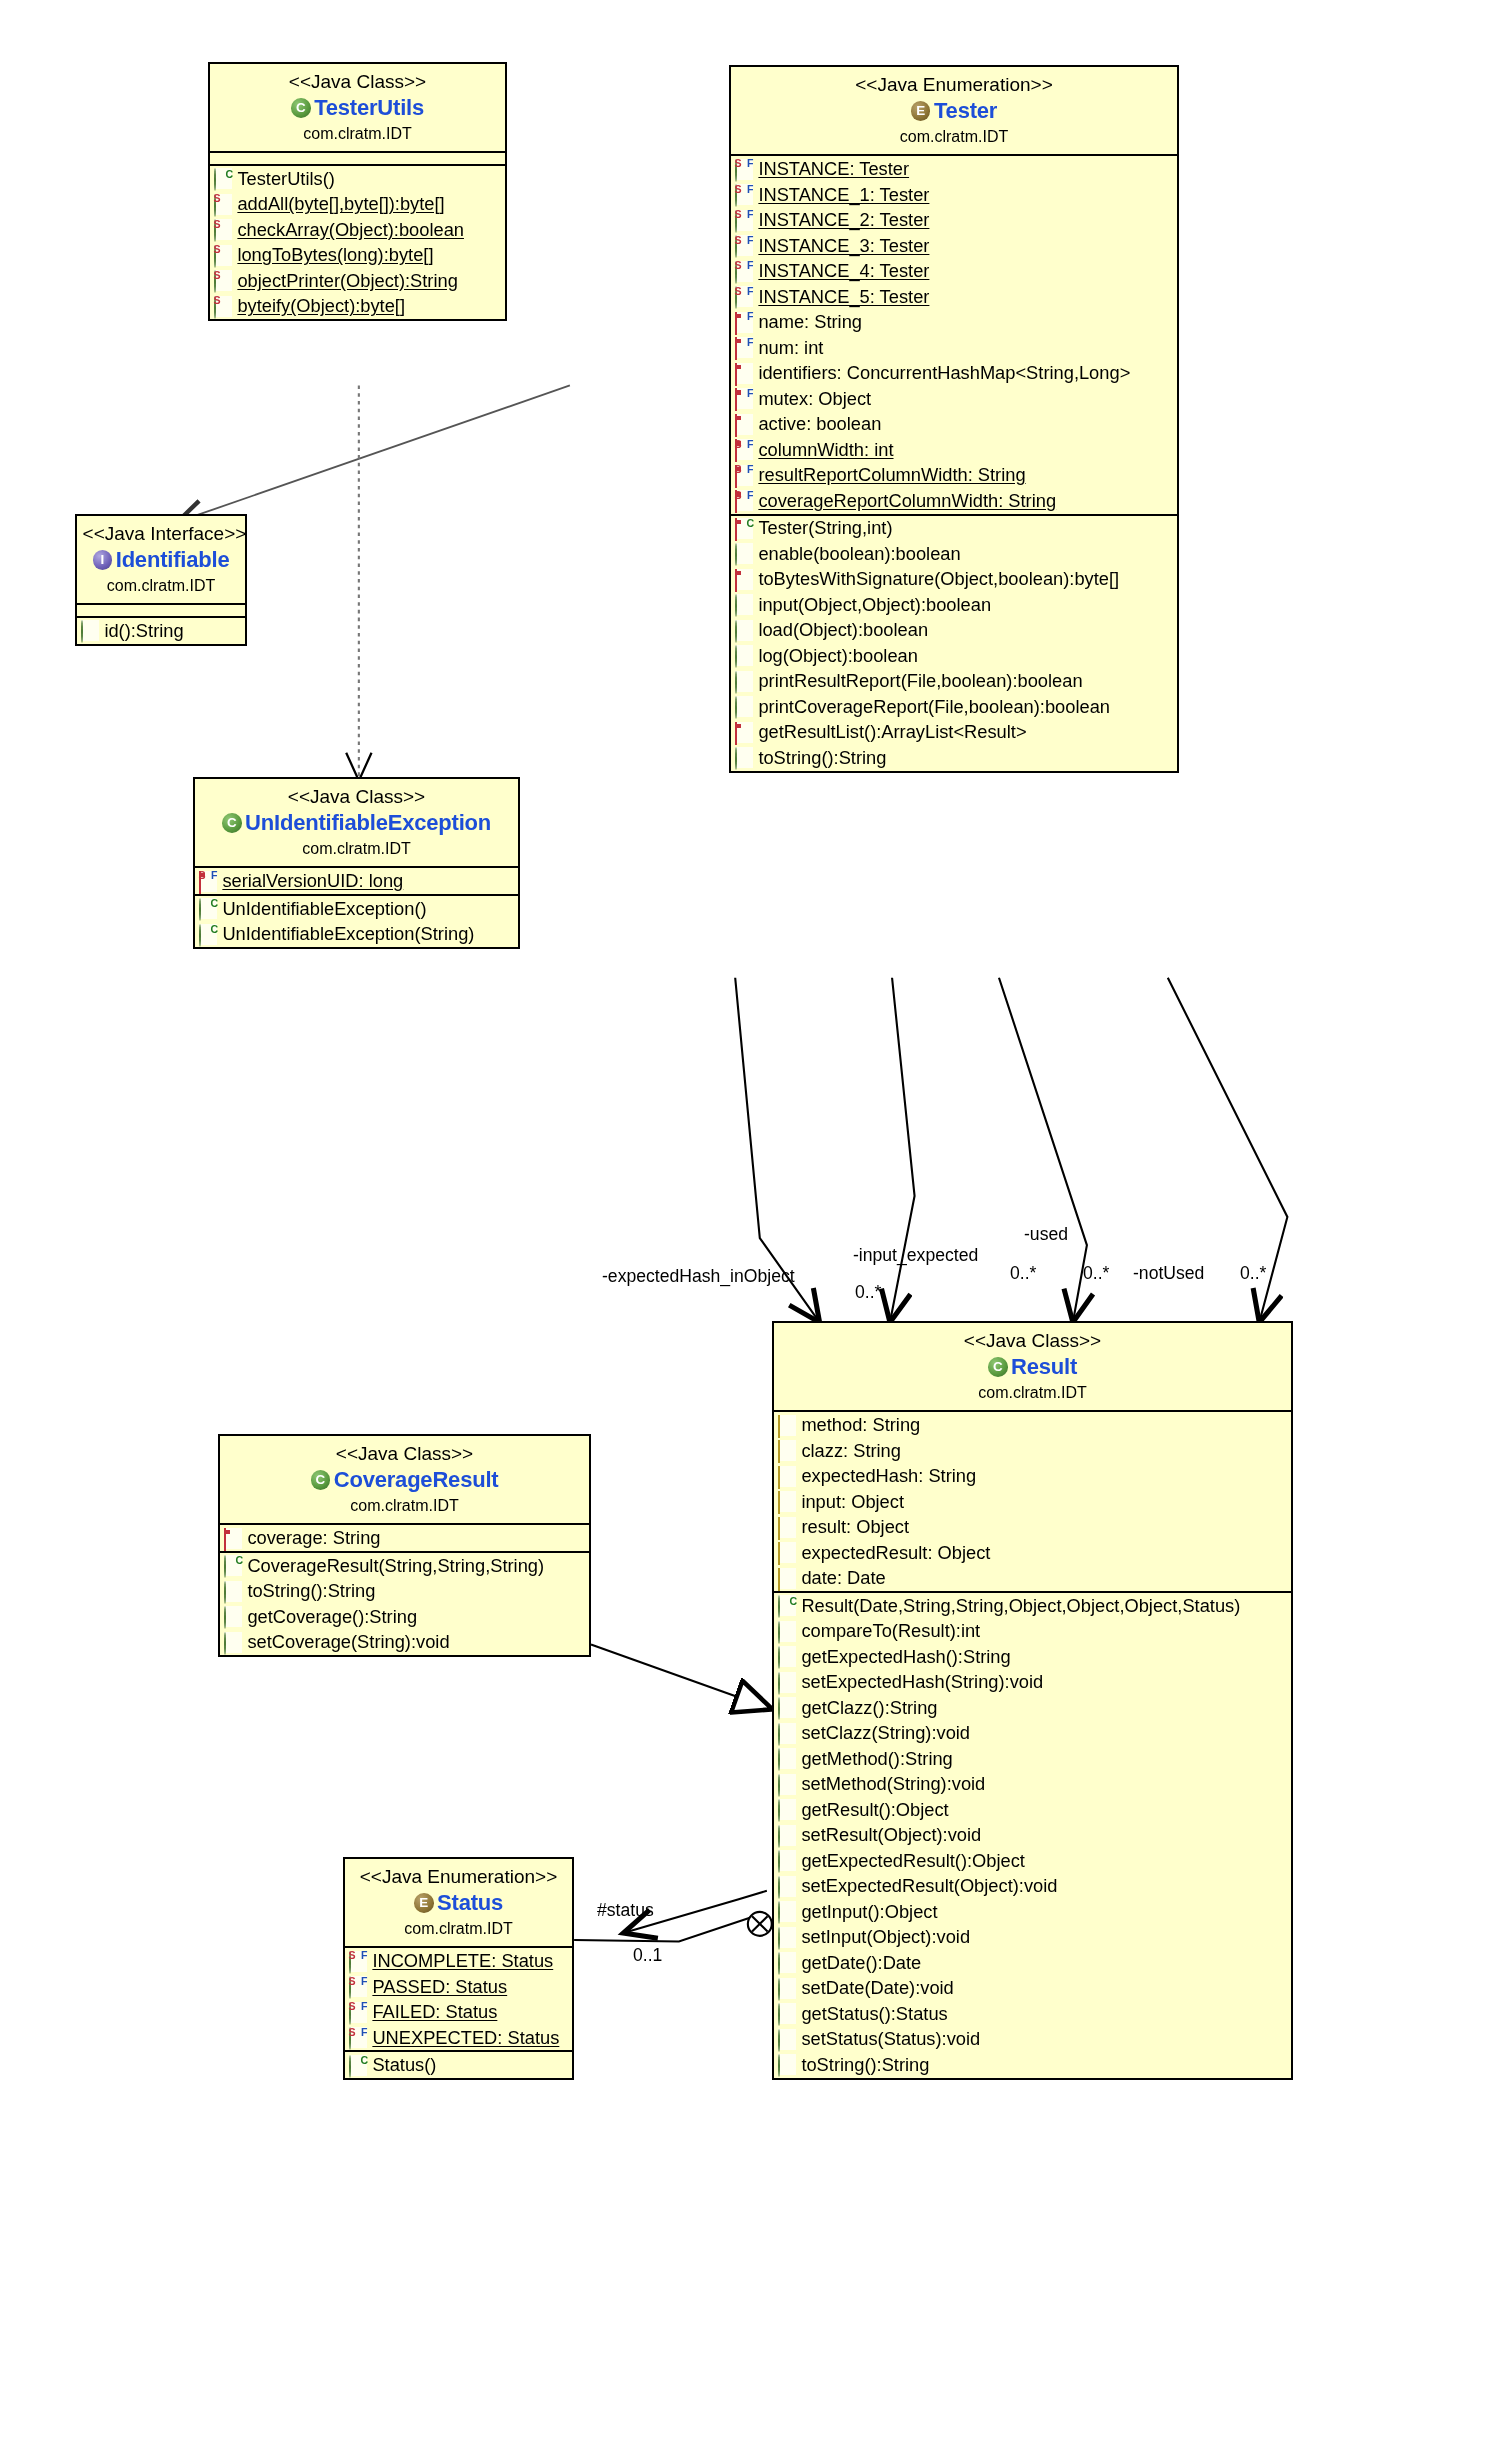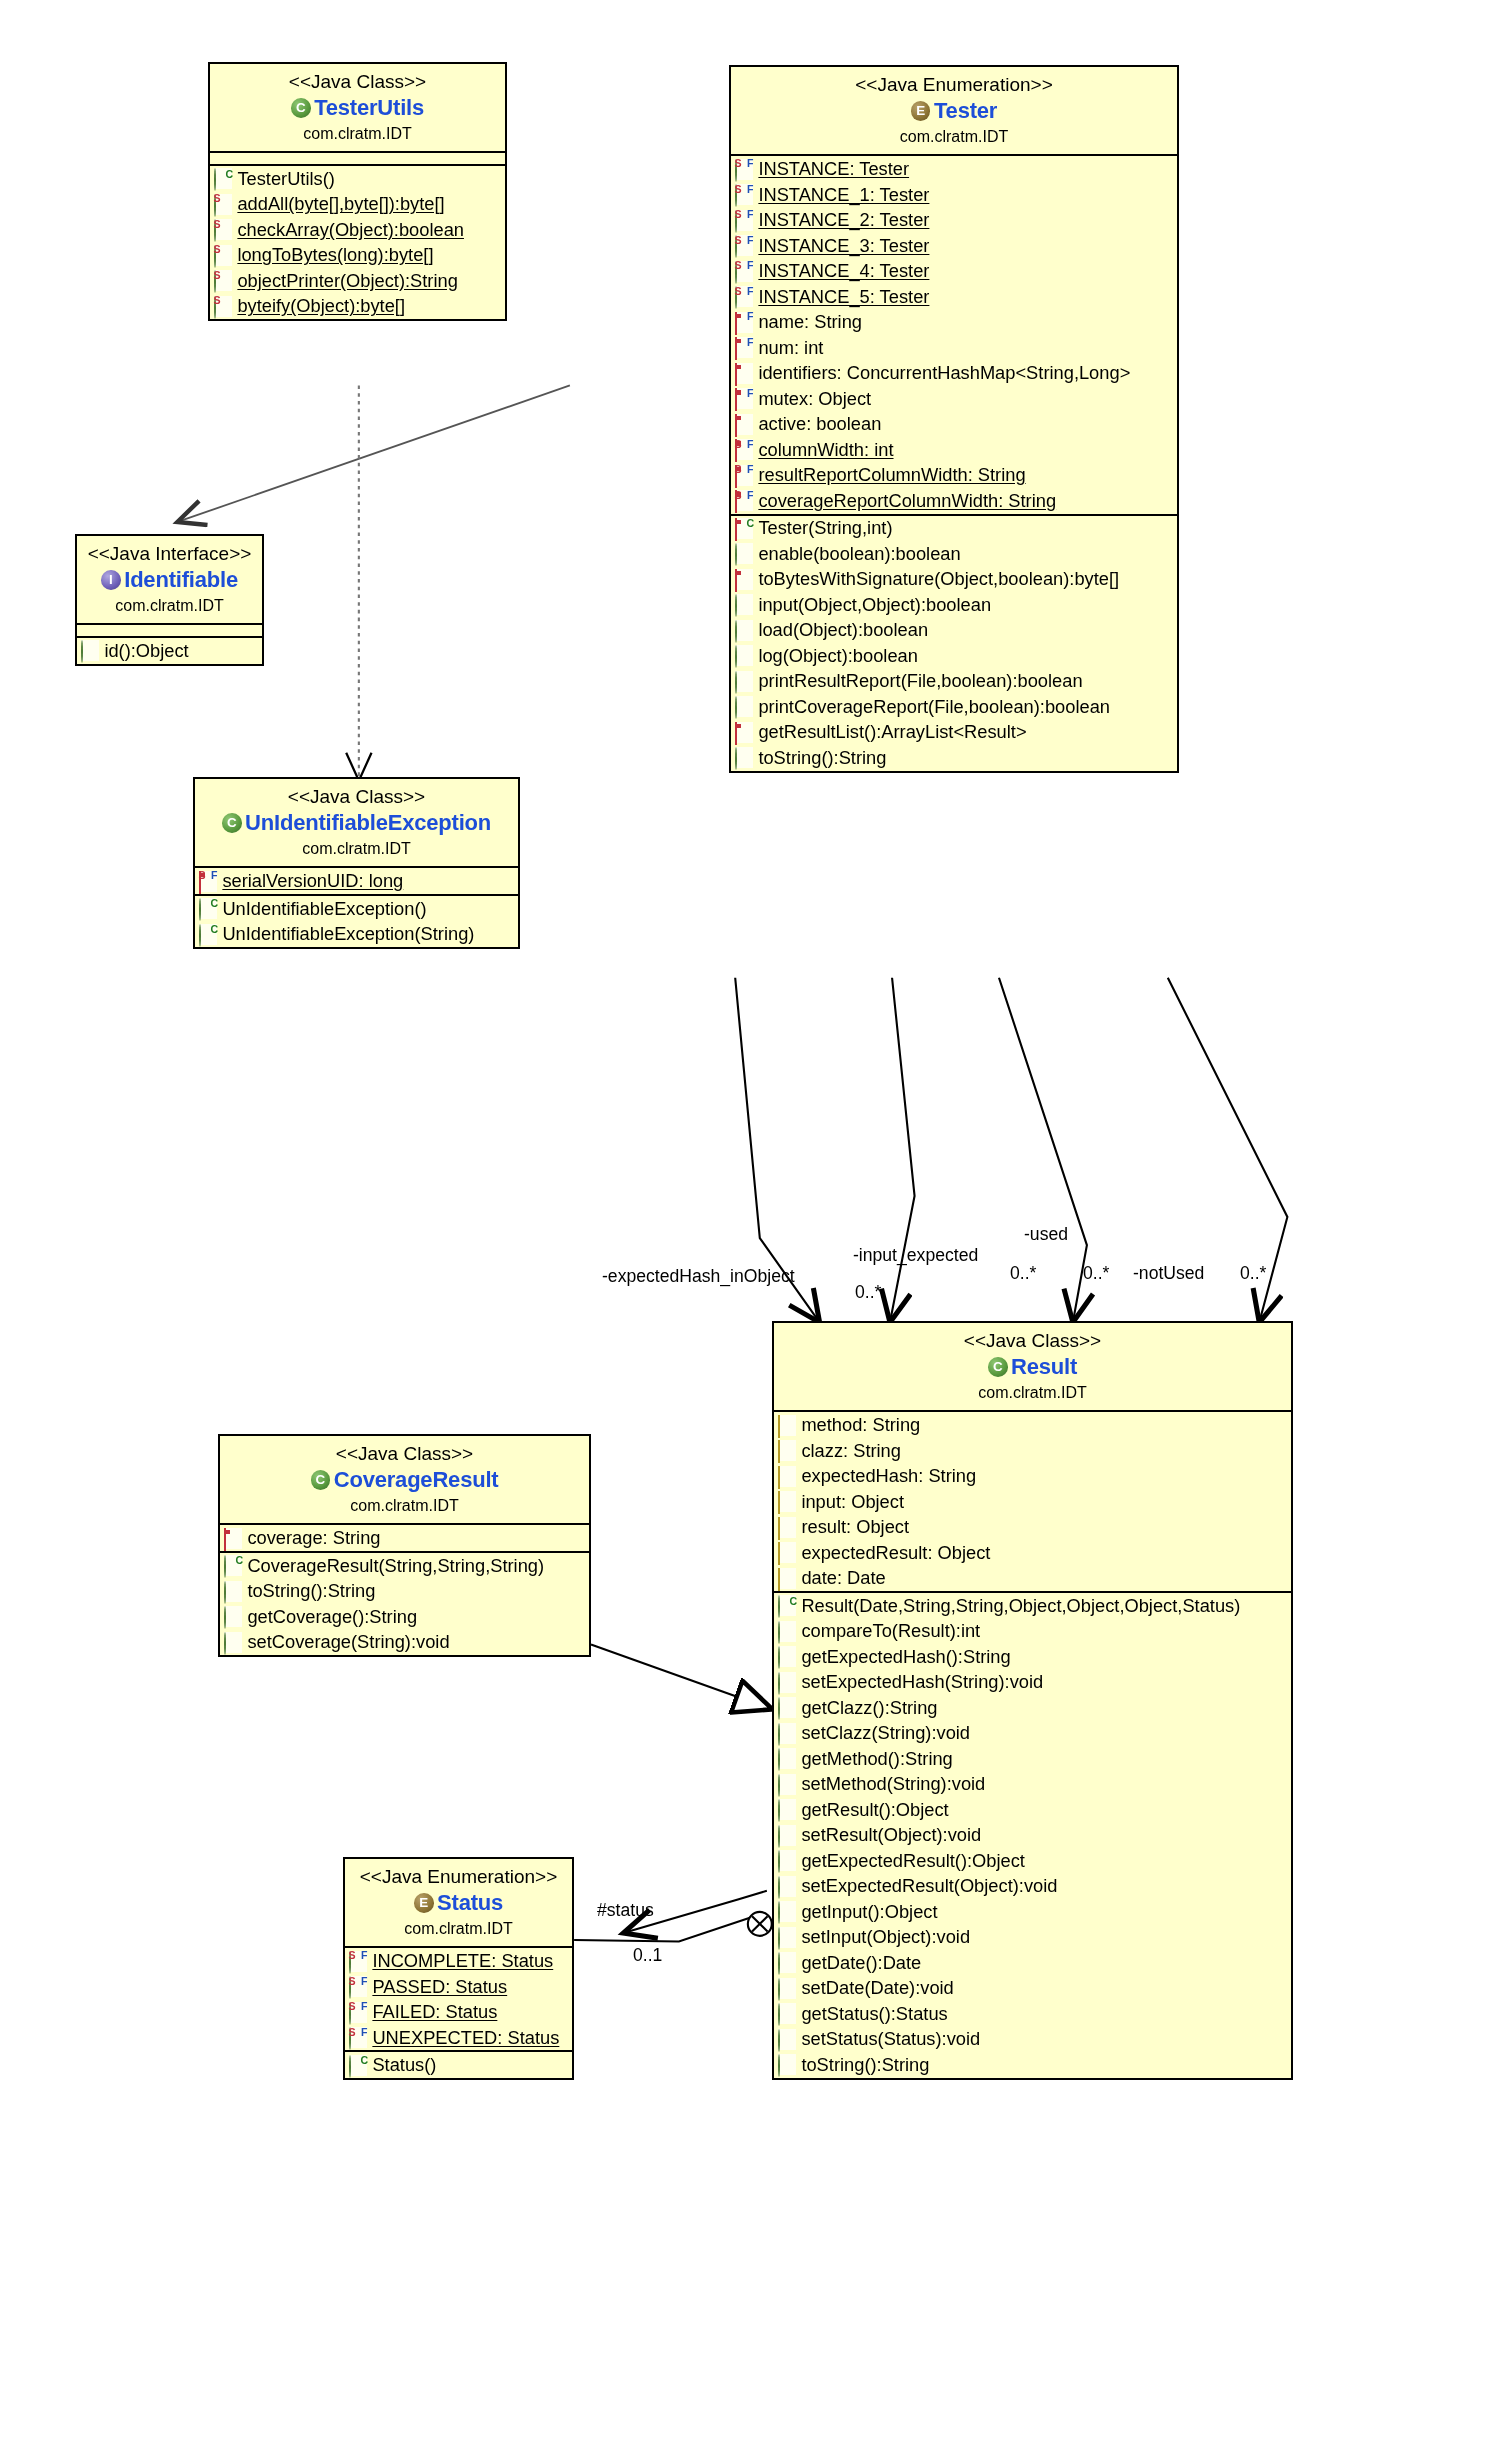--- a/index.html
+++ b/index.html
@@ -176,38 +176,38 @@
           <span class="ico"><span class="ball"></span><i class="s">S</i></span>
           <span class="mtxt">objectPrinter(Object):String</span>
         </div>
         <div class="member static">
           <span class="ico"><span class="ball"></span><i class="s">S</i></span>
           <span class="mtxt">byteify(Object):byte[]</span>
         </div>
       </div>
   </div>
 
-  <div class="uml-box" style="left:75px; top:534px; width:189px;">
+  <div class="uml-box" style="left:75px; top:514px; width:172px;">
     <div class="compartment first">
       <div class="hdr">
         <div class="stereotype">&lt;&lt;Java Interface&gt;&gt;</div>
         <div class="cname-row">
           <span class="badge ifc">
               <span>I</span>
             </span>
           <span class="cname">Identifiable</span>
         </div>
         <div class="pkg">com.clratm.IDT</div>
       </div>
     </div>
     <div class="compartment empty-attrs"></div>
     <div class="compartment">
         <div class="member">
           <span class="ico"><span class="ball"></span></span>
-          <span class="mtxt">id():Object</span>
+          <span class="mtxt">id():String</span>
         </div>
       </div>
   </div>
 
   <div class="uml-box" style="left:193px; top:777px; width:327px;">
     <div class="compartment first">
       <div class="hdr">
         <div class="stereotype">&lt;&lt;Java Class&gt;&gt;</div>
         <div class="cname-row">
           <span class="badge cls">

